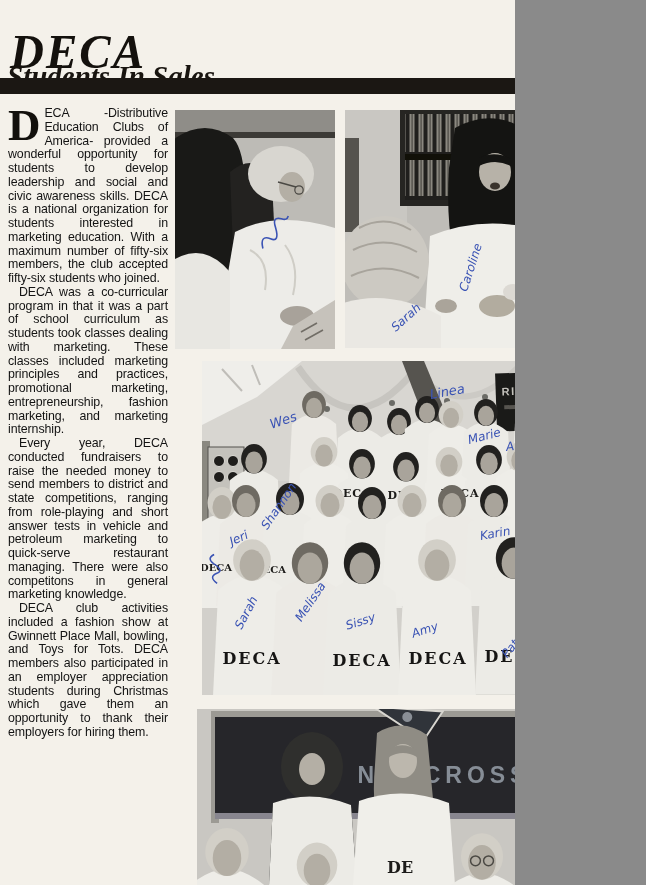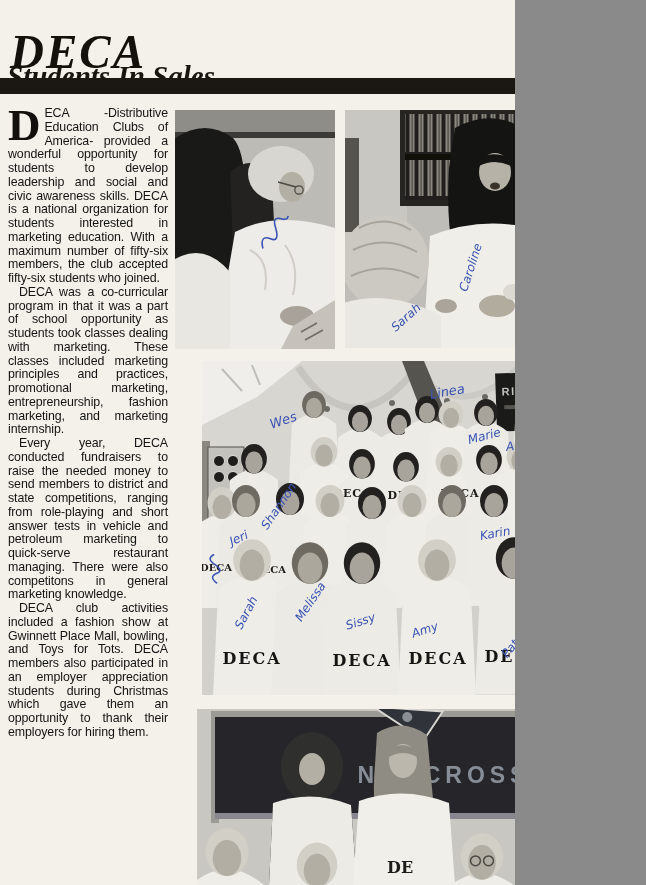--- a/index.html
+++ b/index.html
@@ -64,21 +64,21 @@
 </svg>
 
 <div class="page">
 
   <h1 class="t1">DECA</h1>
   <h2 class="t2">Students In Sales</h2>
   <div class="rule"></div>
 
   <article class="copy">
     <p><span class="dropcap">D</span><span>ECA -Distributive Education Clubs of America- provided a wonderful opportunity for students to develop leadership and social and civic awareness skills. DECA is a national organization for students interested in marketing education. With a maximum number of fifty-six members, the club accepted fifty-six students who joined.</span></p>
-    <p>DECA was a co-curricular program in that it was a part of school opportunity as students took classes dealing with marketing. These classes included marketing principles and practices, promotional marketing, entrepreneurship, fashion marketing, and marketing internship.</p>
+    <p>DECA was a co-curricular program in that it was a part of school curriculum as students took classes dealing with marketing. These classes included marketing principles and practices, promotional marketing, entrepreneurship, fashion marketing, and marketing internship.</p>
     <p>Every year, DECA conducted fundraisers to raise the needed money to send members to district and state competitions, ranging from role-playing and short answer tests in vehicle and petroleum marketing to quick-serve restaurant managing. There were also competitons in general marketing knowledge.</p>
     <p>DECA club activities included a fashion show at Gwinnett Place Mall, bowling, and Toys for Tots. DECA members also participated in an employer appreciation students during Christmas which gave them an opportunity to thank their employers for hiring them.</p>
   </article>
 
   <figure class="photo" id="ph-tl">
     <svg viewBox="0 0 160 239" width="160" height="239">
       <rect width="160" height="239" fill="#bdbbb6"></rect>
       <rect width="160" height="26" fill="#8f8d88"></rect>
       <rect y="22" width="160" height="6" fill="#3c3a36"></rect>
       <path d="M-5,32 Q28,6 58,28 Q74,46 68,110 L72,185 L-5,195 Z" fill="#191917"></path>

